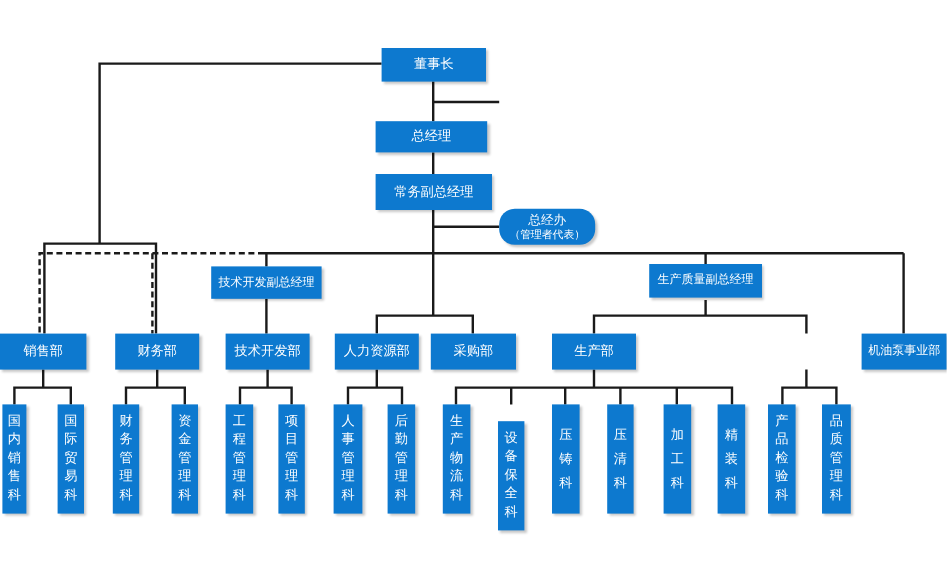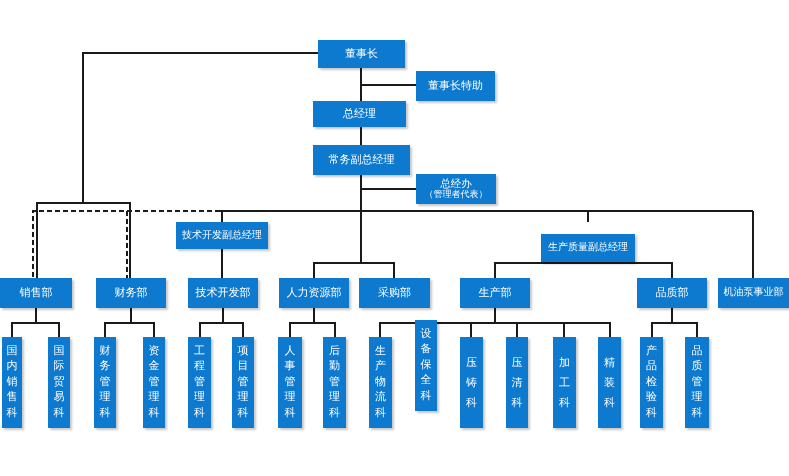--- a/index.html
+++ b/index.html
@@ -7,40 +7,40 @@
     --line: #1a1a1a;
     --text: #ffffff;
     --bg: #ffffff;
   }
   html, body { margin: 0; padding: 0; background: var(--bg); }
   #canvas {
     position: relative;
     width: 789px;
     height: 464px;
     background: var(--bg);
-    font-family: Liberation Mono, monospace;
+    font-family: Liberation Sans, sans-serif;
     overflow: hidden;
   }
   #wires { position: absolute; left: 0; top: 0; }
   .node {
     position: absolute;
     background: var(--blue);
     color: var(--text);
     display: flex;
     align-items: center;
     justify-content: center;
     text-align: center;
     font-size: 11px;
     line-height: 1.15;
     box-shadow: 2px 2px 2px rgba(0,0,0,0.22);
     box-sizing: border-box;
     white-space: nowrap;
   }
   .node.small { font-size: 10px; }
-  .node.two-line { flex-direction: column; white-space: nowrap; }
+  .node.two-line { flex-direction: column; white-space: nowrap; border-radius: 13px; }
   .node.two-line .l1 { font-size: 10.5px; }
   .node.two-line .l2 { font-size: 9px; }
   .node.vert {
     white-space: normal;
     word-break: break-all;
     padding: 0 6px;
     line-height: 15.5px;
     font-size: 11px;
   }
   .node.vert.short { line-height: 20px; }
@@ -70,48 +70,46 @@
       <path d="M672 308 L672 323 M652 337 L652 323 L697 323 L697 337"></path>
     </g>
     <g fill="none" stroke="var(--line)" stroke-width="2" stroke-dasharray="5 3">
       <path d="M220 211 L33 211 L33 278"></path>
       <path d="M127 211 L127 278"></path>
     </g>
   </svg>
 
   <div class="node" style="left:318px;top:40px;width:87px;height:28px">董事长</div>
 
-  <div class="node" style="left:416px;top:71px;width:79px;height:30px">董事长特助</div>
 
   <div class="node" style="left:313px;top:145px;width:97px;height:30px">常务副总经理</div>
 
   <div class="node" style="left:313px;top:101px;width:93px;height:26px">总经理</div>
 
   <div class="node two-line" style="left:416px;top:174px;width:80px;height:30px">
     <span class="l1">总经办</span>
     <span class="l2">（管理者代表）</span>
   </div>
 
   <div class="node small" style="left:176px;top:222px;width:92px;height:27px">技术开发副总经理</div>
 
-  <div class="node small" style="left:541px;top:234px;width:94px;height:28px">生产质量副总经理</div>
+  <div class="node small" style="left:541px;top:220px;width:94px;height:28px">生产质量副总经理</div>
 
   <div class="node" style="left:96px;top:278px;width:70px;height:30px">财务部</div>
 
   <div class="node" style="left:0px;top:278px;width:72px;height:30px">销售部</div>
 
   <div class="node" style="left:188px;top:278px;width:70px;height:30px">技术开发部</div>
 
   <div class="node" style="left:279px;top:278px;width:70px;height:30px">人力资源部</div>
 
   <div class="node" style="left:359px;top:278px;width:71px;height:30px">采购部</div>
 
   <div class="node" style="left:460px;top:278px;width:70px;height:30px">生产部</div>
 
-  <div class="node" style="left:637px;top:278px;width:70px;height:30px">品质部</div>
 
   <div class="node small" style="left:718px;top:278px;width:71px;height:30px">机油泵事业部</div>
 
   <div class="node vert" style="left:2px;top:337px;width:20px;height:91px">国内销售科</div>
 
   <div class="node vert" style="left:48px;top:337px;width:22px;height:91px">国际贸易科</div>
 
   <div class="node vert" style="left:94px;top:337px;width:22px;height:91px">财务管理科</div>
 
   <div class="node vert" style="left:143px;top:337px;width:22px;height:91px">资金管理科</div>
@@ -119,21 +117,21 @@
   <div class="node vert" style="left:188px;top:337px;width:23px;height:91px">工程管理科</div>
 
   <div class="node vert" style="left:232px;top:337px;width:22px;height:91px">项目管理科</div>
 
   <div class="node vert" style="left:278px;top:337px;width:24px;height:91px">人事管理科</div>
 
   <div class="node vert" style="left:323px;top:337px;width:23px;height:91px">后勤管理科</div>
 
   <div class="node vert" style="left:369px;top:337px;width:23px;height:91px">生产物流科</div>
 
-  <div class="node vert" style="left:415px;top:320px;width:22px;height:91px">设备保全科</div>
+  <div class="node vert" style="left:415px;top:351px;width:22px;height:91px">设备保全科</div>
 
   <div class="node vert short" style="left:460px;top:337px;width:23px;height:91px">压铸科</div>
 
   <div class="node vert short" style="left:506px;top:337px;width:22px;height:91px">压清科</div>
 
   <div class="node vert short" style="left:553px;top:337px;width:23px;height:91px">加工科</div>
 
   <div class="node vert short" style="left:598px;top:337px;width:23px;height:91px">精装科</div>
 
   <div class="node vert" style="left:640px;top:337px;width:23px;height:91px">产品检验科</div>

